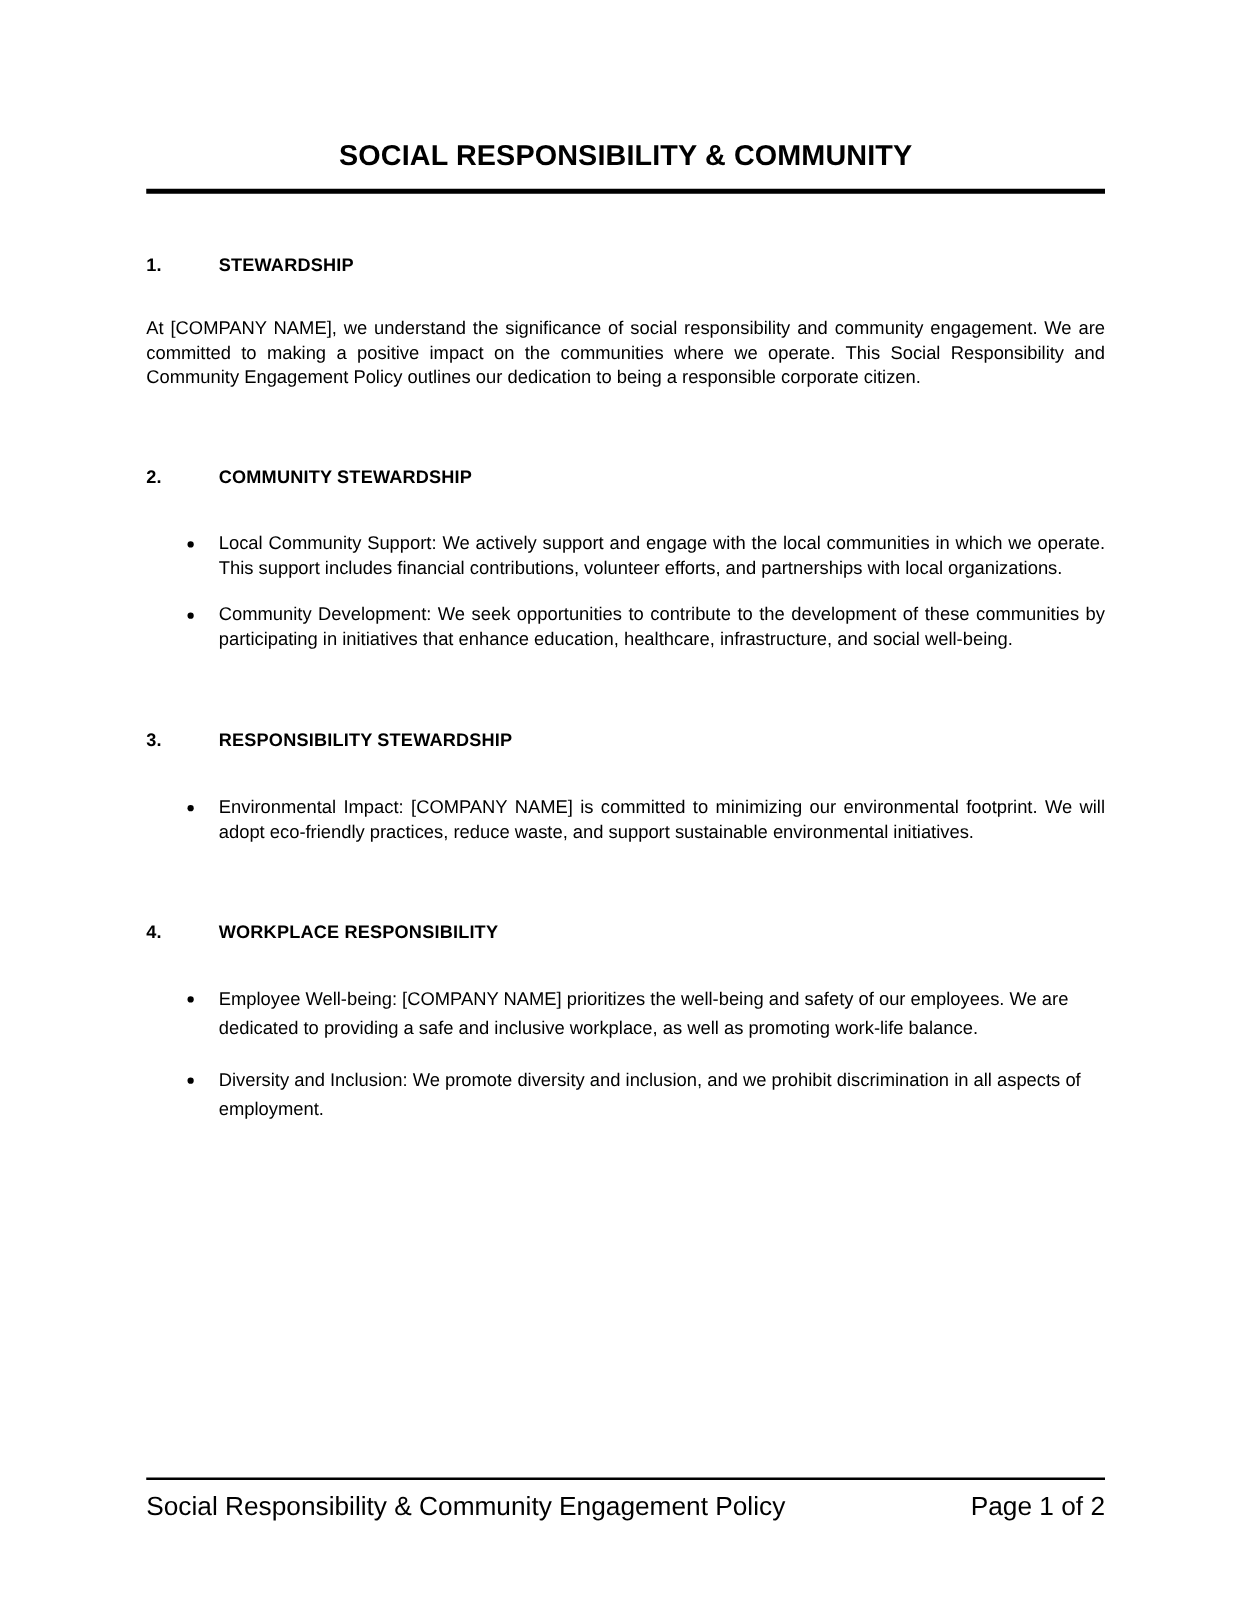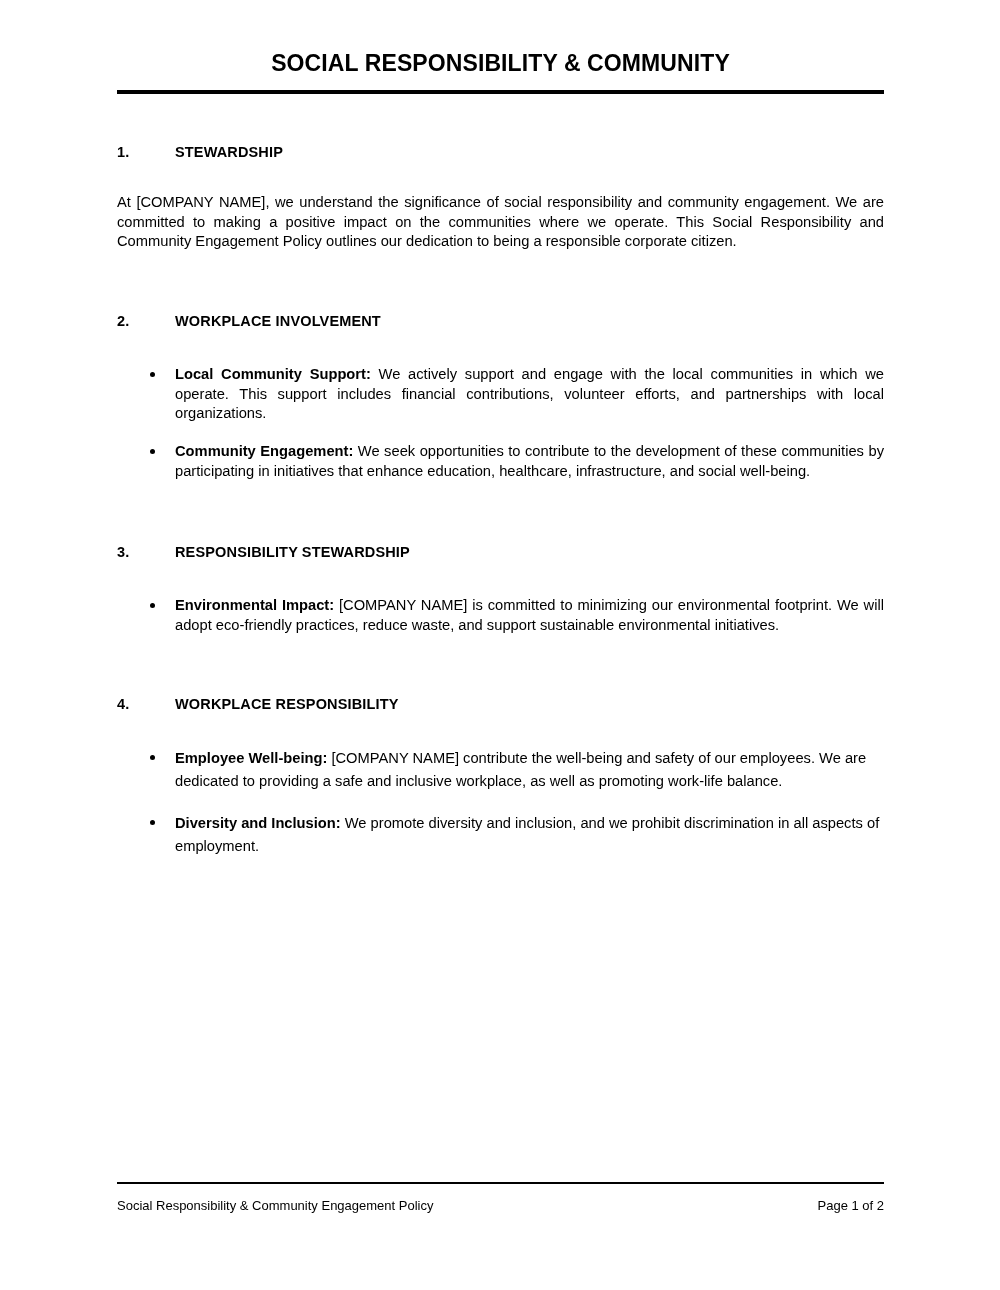--- a/index.html
+++ b/index.html
@@ -27,21 +27,21 @@
 
   .content {
     position: absolute;
     left: 117px;
     top: 0;
     width: 767px;
   }
 
   
   .doc-title {
-    padding-top: 47px;
+    padding-top: 108px;
     text-align: center;
     font-size: 23px;
     font-weight: bold;
     line-height: 32px;
     letter-spacing: 0.1px;
   }
   .doc-title .tline { display: block; }
 
   .title-rule {
     margin-top: 11px;
@@ -104,21 +104,21 @@
   .bullet .dot {
     position: absolute;
     left: 33px;
     top: 7px;
     width: 5px;
     height: 5px;
     background: #000000;
     border-radius: 50%;
   }
   .bullet .lead {
-    font-weight: bold;
+    font-weight: normal;
   }
 
   
   .bullets.loose { margin-top: 34px; }
   .bullets.loose .bullet {
     text-align: left;
     line-height: 23px;
   }
   .bullets.loose .bullet + .bullet { margin-top: 19px; }
   .bullets.loose .bullet .dot { top: 8px; }
@@ -133,21 +133,21 @@
   .footer-rule {
     height: 2px;
     background: #000000;
     width: 100%;
   }
   .footer-row {
     display: flex;
     justify-content: space-between;
     align-items: baseline;
     margin-top: 13px;
-    font-size: 13px;
+    font-size: 21px;
     line-height: 18px;
   }
   .footer-left { text-align: left; }
   .footer-right { text-align: center; }
 </style>
 </head>
 <body>
 
 <div class="page">
   <div class="content">
@@ -161,30 +161,30 @@
       <div class="sec-head">
         <span class="sec-num">1.</span>
         <span class="sec-title">STEWARDSHIP</span>
       </div>
       <p class="para">At [COMPANY NAME], we understand the significance of social responsibility and community engagement. We are committed to making a positive impact on the communities where we operate. This Social Responsibility and Community Engagement Policy outlines our dedication to being a responsible corporate citizen.</p>
     </div>
 
     <div class="section sec-2">
       <div class="sec-head">
         <span class="sec-num">2.</span>
-        <span class="sec-title">WORKPLACE INVOLVEMENT</span>
+        <span class="sec-title">COMMUNITY STEWARDSHIP</span>
       </div>
       <ul class="bullets tight">
         <li class="bullet">
           <span class="dot"></span>
           <span class="lead">Local Community Support:</span><span> We actively support and engage with the local communities in which we operate. This support includes financial contributions, volunteer efforts, and partnerships with local organizations.</span>
         </li>
         <li class="bullet">
           <span class="dot"></span>
-          <span class="lead">Community Engagement:</span><span> We seek opportunities to contribute to the development of these communities by participating in initiatives that enhance education, healthcare, infrastructure, and social well-being.</span>
+          <span class="lead">Community Development:</span><span> We seek opportunities to contribute to the development of these communities by participating in initiatives that enhance education, healthcare, infrastructure, and social well-being.</span>
         </li>
       </ul>
     </div>
 
     <div class="section sec-3">
       <div class="sec-head">
         <span class="sec-num">3.</span>
         <span class="sec-title">RESPONSIBILITY STEWARDSHIP</span>
       </div>
       <ul class="bullets tight">
@@ -196,21 +196,21 @@
     </div>
 
     <div class="section sec-4">
       <div class="sec-head">
         <span class="sec-num">4.</span>
         <span class="sec-title">WORKPLACE RESPONSIBILITY</span>
       </div>
       <ul class="bullets loose">
         <li class="bullet">
           <span class="dot"></span>
-          <span class="lead">Employee Well-being:</span><span> [COMPANY NAME] contribute the well-being and safety of our employees. We are dedicated to providing a safe and inclusive workplace, as well as promoting work-life balance.</span>
+          <span class="lead">Employee Well-being:</span><span> [COMPANY NAME] prioritizes the well-being and safety of our employees. We are dedicated to providing a safe and inclusive workplace, as well as promoting work-life balance.</span>
         </li>
         <li class="bullet">
           <span class="dot"></span>
           <span class="lead">Diversity and Inclusion:</span><span> We promote diversity and inclusion, and we prohibit discrimination in all aspects of employment.</span>
         </li>
       </ul>
     </div>
 
   </div>
 

